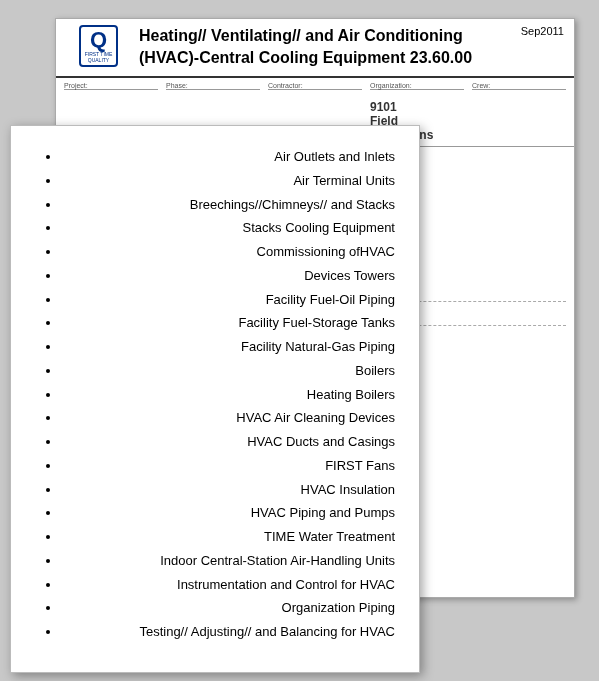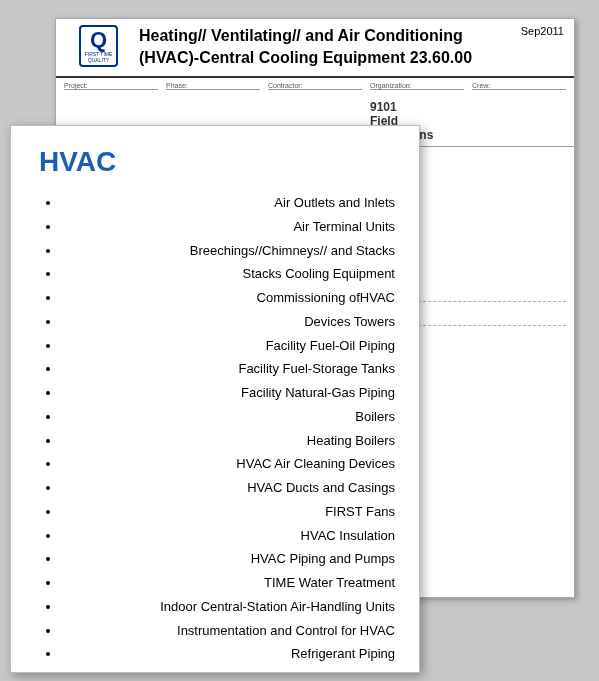--- a/index.html
+++ b/index.html
@@ -301,37 +301,36 @@
       <div style="margin-top:16px; font-size:7px; line-height:1.4; color:#555;">
         1 = Excessive problems<br>
         2 = Late more than 2 days<br>
         3 = Injury
       </div>
     </div>
   </div>
 </div>
 
 <div class="hvac-panel">
-  <div class="hvac-title">HVAC</div>
   <ul class="hvac-list">
   <li>Air Outlets and Inlets</li>
       <li>Air Terminal Units</li>
       <li>Breechings//Chimneys// and Stacks</li>
       <li>Stacks Cooling Equipment</li>
       <li>Commissioning ofHVAC</li>
       <li>Devices Towers</li>
       <li>Facility Fuel-Oil Piping</li>
       <li>Facility Fuel-Storage Tanks</li>
       <li>Facility Natural-Gas Piping</li>
       <li>Boilers</li>
       <li>Heating Boilers</li>
       <li>HVAC Air Cleaning Devices</li>
       <li>HVAC Ducts and Casings</li>
       <li>FIRST Fans</li>
       <li>HVAC Insulation</li>
       <li>HVAC Piping and Pumps</li>
       <li>TIME Water Treatment</li>
       <li>Indoor Central-Station Air-Handling Units</li>
       <li>Instrumentation and Control for HVAC</li>
-      <li>Refrigerant Piping</li>
+      <li>Organization Piping</li>
       <li>Testing// Adjusting// and Balancing for HVAC</li>
     </ul>
 </div>
 
 </body></html>

